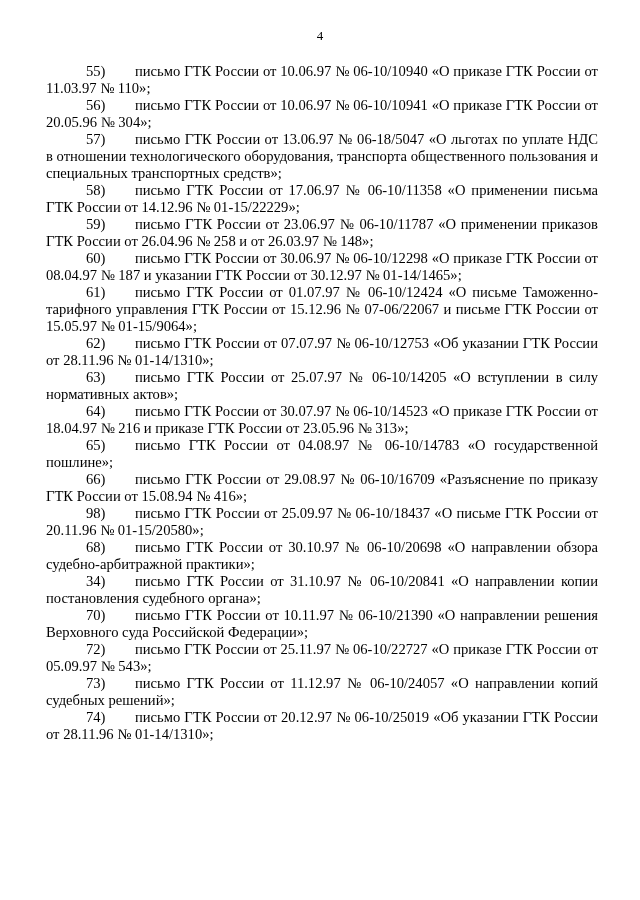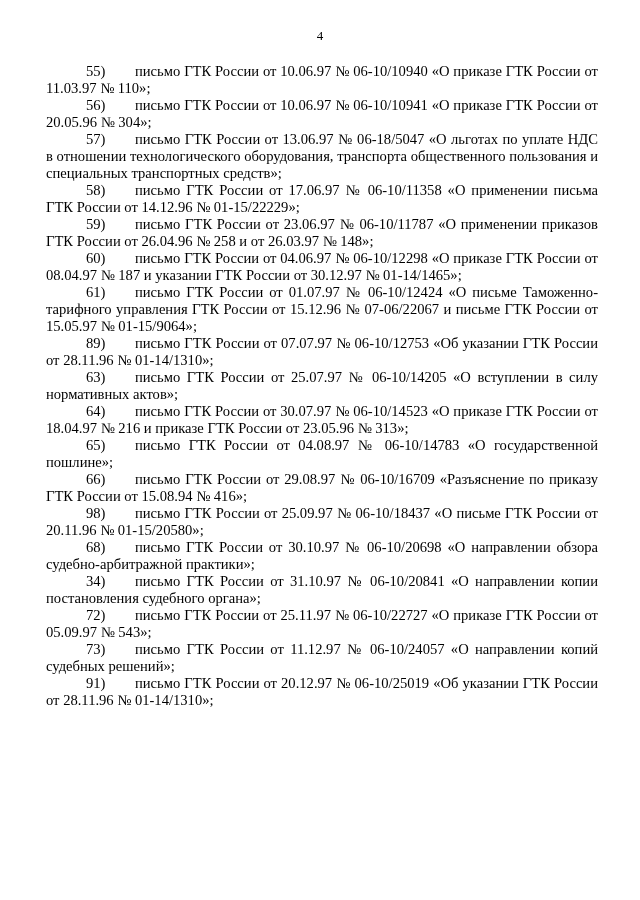--- a/index.html
+++ b/index.html
@@ -52,41 +52,42 @@
   <p class="item"><span class="num">55)</span><span class="txt">письмо ГТК России от 10.06.97 № 06-10/10940 «О приказе ГТК России от 11.03.97 № 110»;</span></p>
 
   <p class="item"><span class="num">56)</span><span class="txt">письмо ГТК России от 10.06.97 № 06-10/10941 «О приказе ГТК России от 20.05.96 № 304»;</span></p>
 
   <p class="item"><span class="num">57)</span><span class="txt">письмо ГТК России от 13.06.97 № 06-18/5047 «О льготах по уплате НДС в отношении технологического оборудования, транспорта общественного пользования и специальных транспортных средств»;</span></p>
 
   <p class="item"><span class="num">58)</span><span class="txt">письмо ГТК России от 17.06.97 № 06-10/11358 «О применении письма ГТК России от 14.12.96 № 01-15/22229»;</span></p>
 
   <p class="item"><span class="num">59)</span><span class="txt">письмо ГТК России от 23.06.97 № 06-10/11787 «О применении приказов ГТК России от 26.04.96 № 258 и от 26.03.97 № 148»;</span></p>
 
-  <p class="item"><span class="num">60)</span><span class="txt">письмо ГТК России от 04.06.97 № 06-10/12298 «О приказе ГТК России от 08.04.97 № 187 и указании ГТК России от 30.12.97 № 01-14/1465»;</span></p>
+  <p class="item"><span class="num">60)</span><span class="txt">письмо ГТК России от 30.06.97 № 06-10/12298 «О приказе ГТК России от 08.04.97 № 187 и указании ГТК России от 30.12.97 № 01-14/1465»;</span></p>
 
   <p class="item"><span class="num">61)</span><span class="txt">письмо ГТК России от 01.07.97 № 06-10/12424 «О письме Таможенно-тарифного управления ГТК России от 15.12.96 № 07-06/22067 и письме ГТК России от 15.05.97 № 01-15/9064»;</span></p>
 
-  <p class="item"><span class="num">89)</span><span class="txt">письмо ГТК России от 07.07.97 № 06-10/12753 «Об указании ГТК России от 28.11.96 № 01-14/1310»;</span></p>
+  <p class="item"><span class="num">62)</span><span class="txt">письмо ГТК России от 07.07.97 № 06-10/12753 «Об указании ГТК России от 28.11.96 № 01-14/1310»;</span></p>
 
   <p class="item"><span class="num">63)</span><span class="txt">письмо ГТК России от 25.07.97 № 06-10/14205 «О вступлении в силу нормативных актов»;</span></p>
 
   <p class="item"><span class="num">64)</span><span class="txt">письмо ГТК России от 30.07.97 № 06-10/14523 «О приказе ГТК России от 18.04.97 № 216 и приказе ГТК России от 23.05.96 № 313»;</span></p>
 
   <p class="item"><span class="num">65)</span><span class="txt">письмо ГТК России от 04.08.97 № 06-10/14783 «О государственной пошлине»;</span></p>
 
   <p class="item"><span class="num">66)</span><span class="txt">письмо ГТК России от 29.08.97 № 06-10/16709 «Разъяснение по приказу ГТК России от 15.08.94 № 416»;</span></p>
 
   <p class="item"><span class="num">98)</span><span class="txt">письмо ГТК России от 25.09.97 № 06-10/18437 «О письме ГТК России от 20.11.96 № 01-15/20580»;</span></p>
 
   <p class="item"><span class="num">68)</span><span class="txt">письмо ГТК России от 30.10.97 № 06-10/20698 «О направлении обзора судебно-арбитражной практики»;</span></p>
 
   <p class="item"><span class="num">34)</span><span class="txt">письмо ГТК России от 31.10.97 № 06-10/20841 «О направлении копии постановления судебного органа»;</span></p>
 
+  <p class="item"><span class="num">70)</span><span class="txt">письмо ГТК России от 10.11.97 № 06-10/21390 «О направлении решения Верховного суда Российской Федерации»;</span></p>
 
 
   <p class="item"><span class="num">72)</span><span class="txt">письмо ГТК России от 25.11.97 № 06-10/22727 «О приказе ГТК России от 05.09.97 № 543»;</span></p>
 
   <p class="item"><span class="num">73)</span><span class="txt">письмо ГТК России от 11.12.97 № 06-10/24057 «О направлении копий судебных решений»;</span></p>
 
-  <p class="item"><span class="num">91)</span><span class="txt">письмо ГТК России от 20.12.97 № 06-10/25019 «Об указании ГТК России от 28.11.96 № 01-14/1310»;</span></p>
+  <p class="item"><span class="num">74)</span><span class="txt">письмо ГТК России от 20.12.97 № 06-10/25019 «Об указании ГТК России от 28.11.96 № 01-14/1310»;</span></p>
 </div>
 </div>
 
 </body></html>

